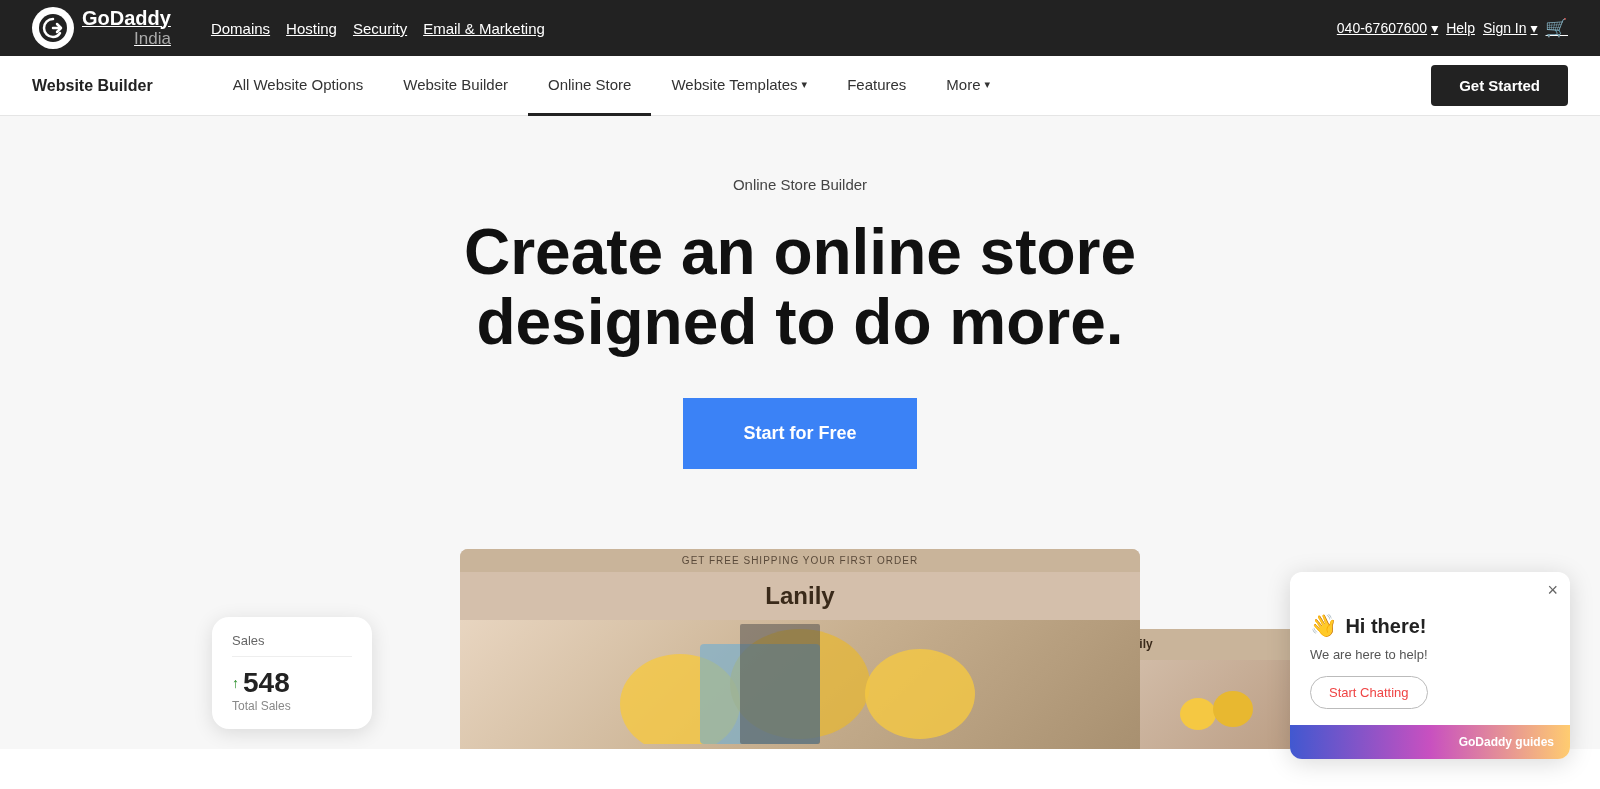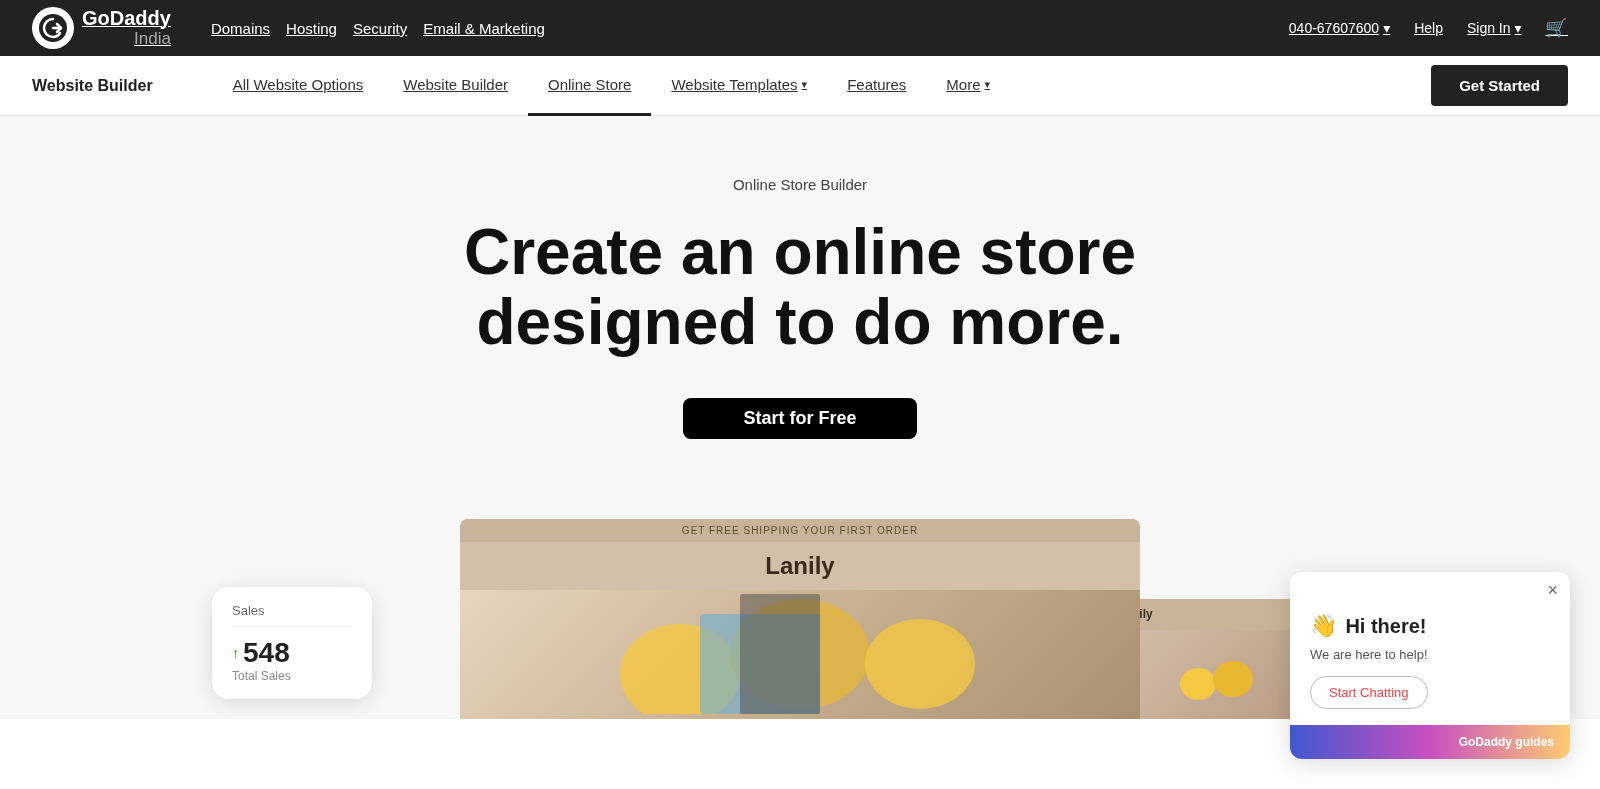--- a/index.html
+++ b/index.html
@@ -52,21 +52,21 @@
     .top-nav-item {
       color: #fff;
       font-size: 15px;
       font-weight: 400;
       cursor: pointer;
       text-decoration: none;
     }
     .top-right {
       display: flex;
       align-items: center;
-      gap: 24px;
+      gap: 8px;
       margin-left: auto;
     }
     .phone-num {
       color: #fff;
       font-size: 14px;
       display: flex;
       align-items: center;
       gap: 4px;
       cursor: pointer;
     }
@@ -114,21 +114,20 @@
     .sec-nav-link {
       font-size: 15px;
       color: #333;
       padding: 0 20px;
       height: 60px;
       display: flex;
       align-items: center;
       cursor: pointer;
       border-bottom: 3px solid transparent;
       white-space: nowrap;
-      text-decoration: underline;
     }
     .sec-nav-link.active {
       border-bottom: 3px solid #222;
       font-weight: 500;
     }
     .sec-nav-link .chevron {
       margin-left: 4px;
       font-size: 11px;
     }
     .sec-nav-right {
@@ -162,27 +161,27 @@
     .hero-title {
       font-size: 64px;
       font-weight: 800;
       color: #111;
       text-align: center;
       line-height: 1.1;
       max-width: 700px;
       margin-bottom: 40px;
     }
     .start-free-btn {
-      background: #000000;
+      background: #3b82f6;
       color: #fff;
       font-size: 18px;
       font-weight: 600;
-      padding: 10px 60px;
+      padding: 25px 60px;
       border: none;
-      border-radius: 8px;
+      border-radius: 0;
       cursor: pointer;
       margin-bottom: 60px;
     }
 
     
     .hero-preview {
       width: 100%;
       display: flex;
       justify-content: center;
       align-items: flex-end;

